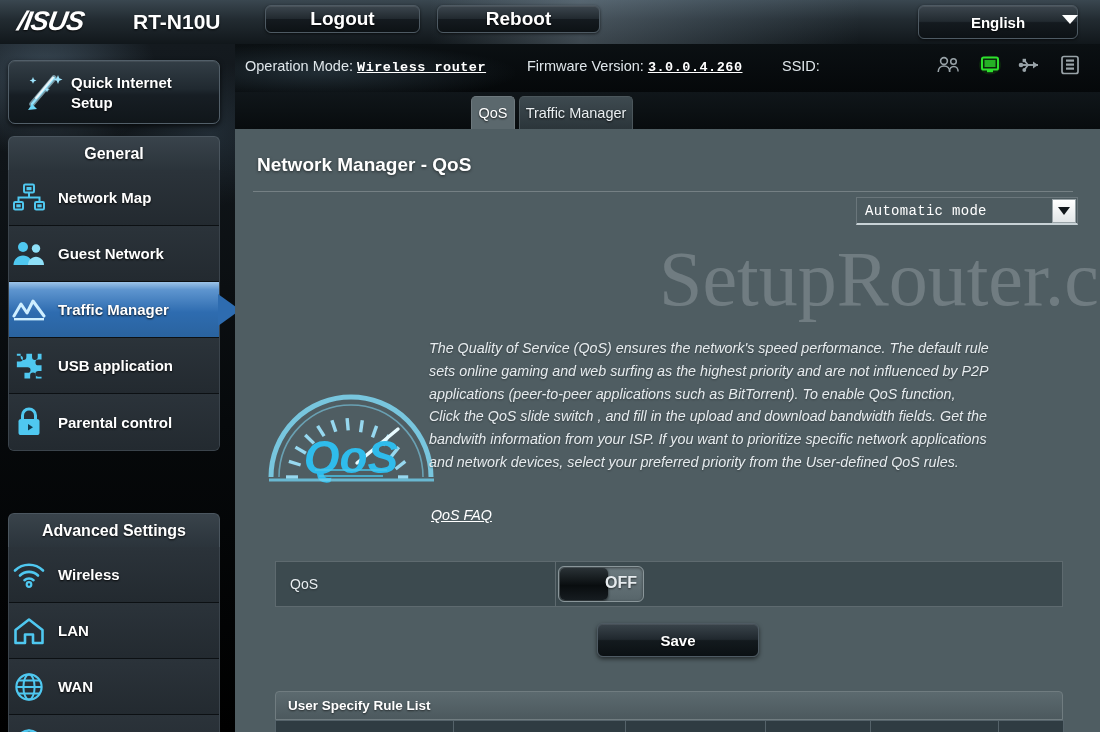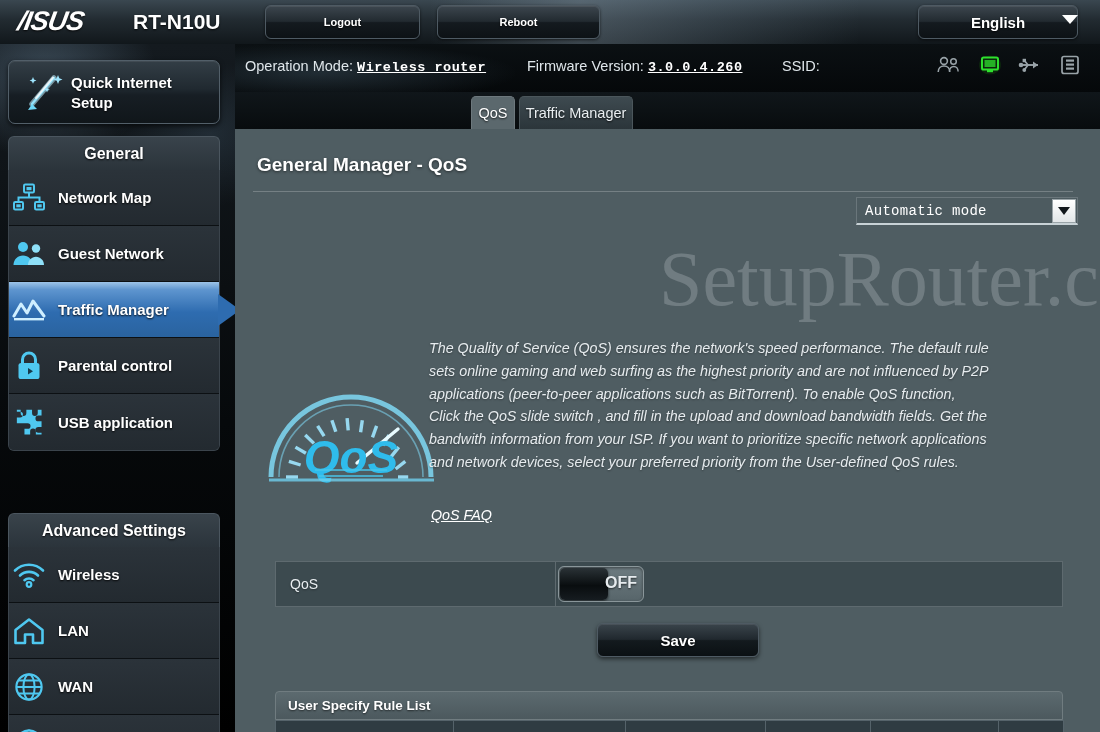--- a/index.html
+++ b/index.html
@@ -34,25 +34,25 @@
     font-family: "Liberation Sans", sans-serif;
     transform: skewX(-10deg);
     text-shadow: 0 1px 2px rgba(0,0,0,.8);
   }
   .model-name {
     position: absolute; left: 133px; top: 10px;
     font-size: 21px; font-weight: bold; color: #ffffff;
     text-shadow: 0 1px 2px rgba(0,0,0,.85);
   }
   .topbtn {
-    position: absolute; top: 5px; height: 34px;
+    position: absolute; top: 5px; height: 28px;
     border-radius: 6px;
     background: linear-gradient(180deg, #3c464e 0%, #222a30 48%, #141a1f 52%, #0d1215 100%);
     border: 1px solid #4e5a63;
-    color: #ffffff; font-size: 11px; font-weight: bold;
+    color: #ffffff; font-size: 19px; font-weight: bold;
     display: flex; align-items: center; justify-content: center;
     text-shadow: 0 1px 2px rgba(0,0,0,.9);
     box-shadow: 0 1px 3px rgba(0,0,0,.6), inset 0 1px 0 rgba(255,255,255,.08);
     cursor: pointer;
   }
   #btn-logout { left: 265px; width: 155px; }
   #btn-reboot { left: 437px; width: 163px; }
   .lang-select {
     position: absolute; right: 22px; top: 5px;
     width: 160px; height: 34px;
@@ -512,36 +512,36 @@
           <svg width="34" height="28" viewBox="0 0 34 28">
             <path d="M2 20 L9 8 L15 17 L21 5 L32 20" fill="none" stroke="#cfefff" stroke-width="3" stroke-linejoin="round" stroke-linecap="round"></path>
             <rect x="2" y="22" width="30" height="2.4" fill="#cfefff"></rect>
           </svg>
         </span>
         <span class="mi-label">Traffic Manager</span>
       </div>
 
       <div class="menu-item">
         <span class="mi-icon">
+          <svg width="30" height="30" viewBox="0 0 30 30">
+            <path d="M12 2h6v3.4a3 3 0 106 0V2h4v6h-3.4a3 3 0 100 6H28v6h-3.4a3 3 0 100 6H28v2h-6v-3.4a3 3 0 10-6 0V28h-6v-6h3.4a3 3 0 10 0-6H2v-6h3.4a3 3 0 100-6H2V2h4v3.4a3 3 0 106 0z" fill="#4fc8f0" transform="scale(.95) translate(1,1)"></path>
+          </svg>
+        </span>
+        <span class="mi-label">USB application</span>
+      </div>
+
+      <div class="menu-item">
+        <span class="mi-icon">
           <svg width="28" height="30" viewBox="0 0 28 30">
             <path d="M7.5 12V8.5a6.5 6.5 0 0113 0V12" fill="none" stroke="#4fc8f0" stroke-width="3"></path>
             <rect x="3.5" y="12" width="21" height="16" rx="2.6" fill="#4fc8f0"></rect>
             <path d="M13 17l5 3.2-5 3.2z" fill="#153b4c"></path>
           </svg>
         </span>
         <span class="mi-label">Parental control</span>
-      </div>
-
-      <div class="menu-item">
-        <span class="mi-icon">
-          <svg width="30" height="30" viewBox="0 0 30 30">
-            <path d="M12 2h6v3.4a3 3 0 106 0V2h4v6h-3.4a3 3 0 100 6H28v6h-3.4a3 3 0 100 6H28v2h-6v-3.4a3 3 0 10-6 0V28h-6v-6h3.4a3 3 0 10 0-6H2v-6h3.4a3 3 0 100-6H2V2h4v3.4a3 3 0 106 0z" fill="#4fc8f0" transform="scale(.95) translate(1,1)"></path>
-          </svg>
-        </span>
-        <span class="mi-label">USB application</span>
       </div>
     </div>
   </div>
 
   <div class="menu-group" id="group-advanced">
     <div class="group-head">Advanced Settings</div>
     <div class="menu-list">
 
       <div class="menu-item">
         <span class="mi-icon">
@@ -595,21 +595,21 @@
   <div class="tabstrip">
     <div class="tab active" id="tab-qos">QoS</div>
     <div class="tab inactive" id="tab-traffic-monitor">Traffic Manager</div>
   </div>
 
   <div class="panel">
     <div class="panel-inner">
 
       <div class="watermark-top">SetupRouter.com</div>
 
-      <div class="page-title">General Manager - QoS</div>
+      <div class="page-title">Network Manager - QoS</div>
       <div class="title-rule"></div>
 
       <div class="mode-select">
         <span class="sel-val">Automatic mode</span>
         <span class="sel-btn">
           <span class="sel-chevron"></span>
         </span>
       </div>
 
       <div class="qos-gauge">

